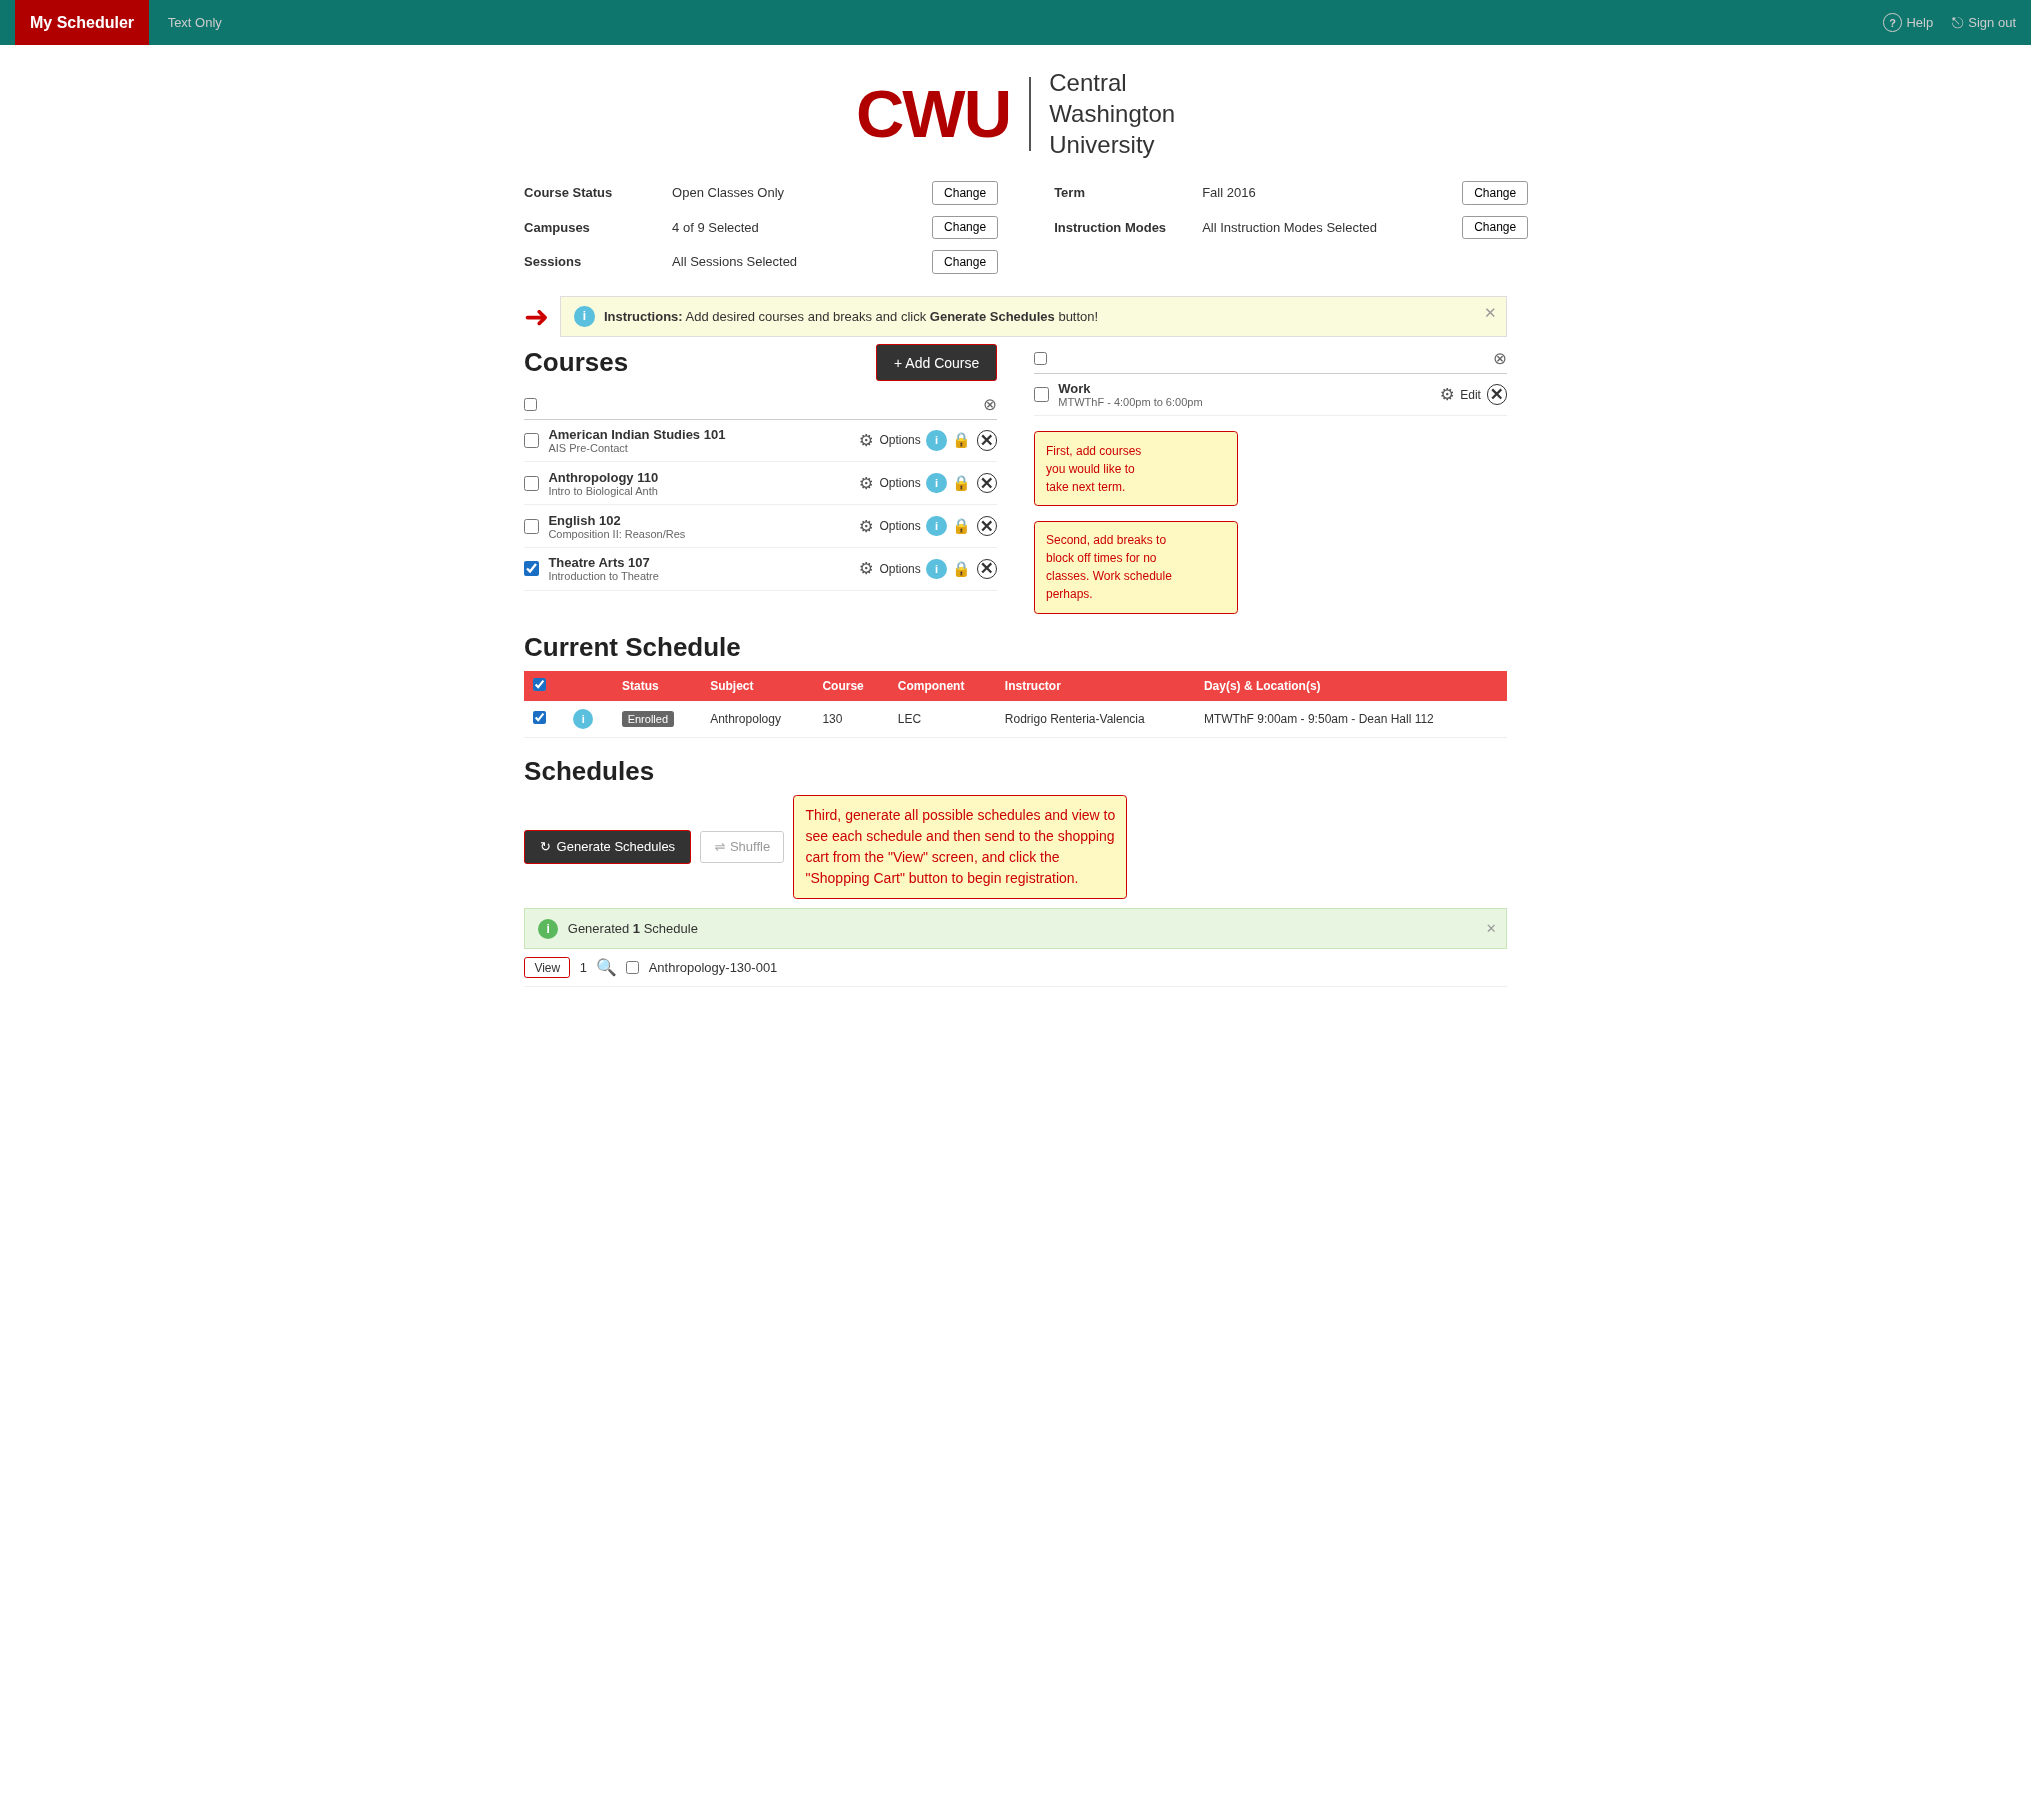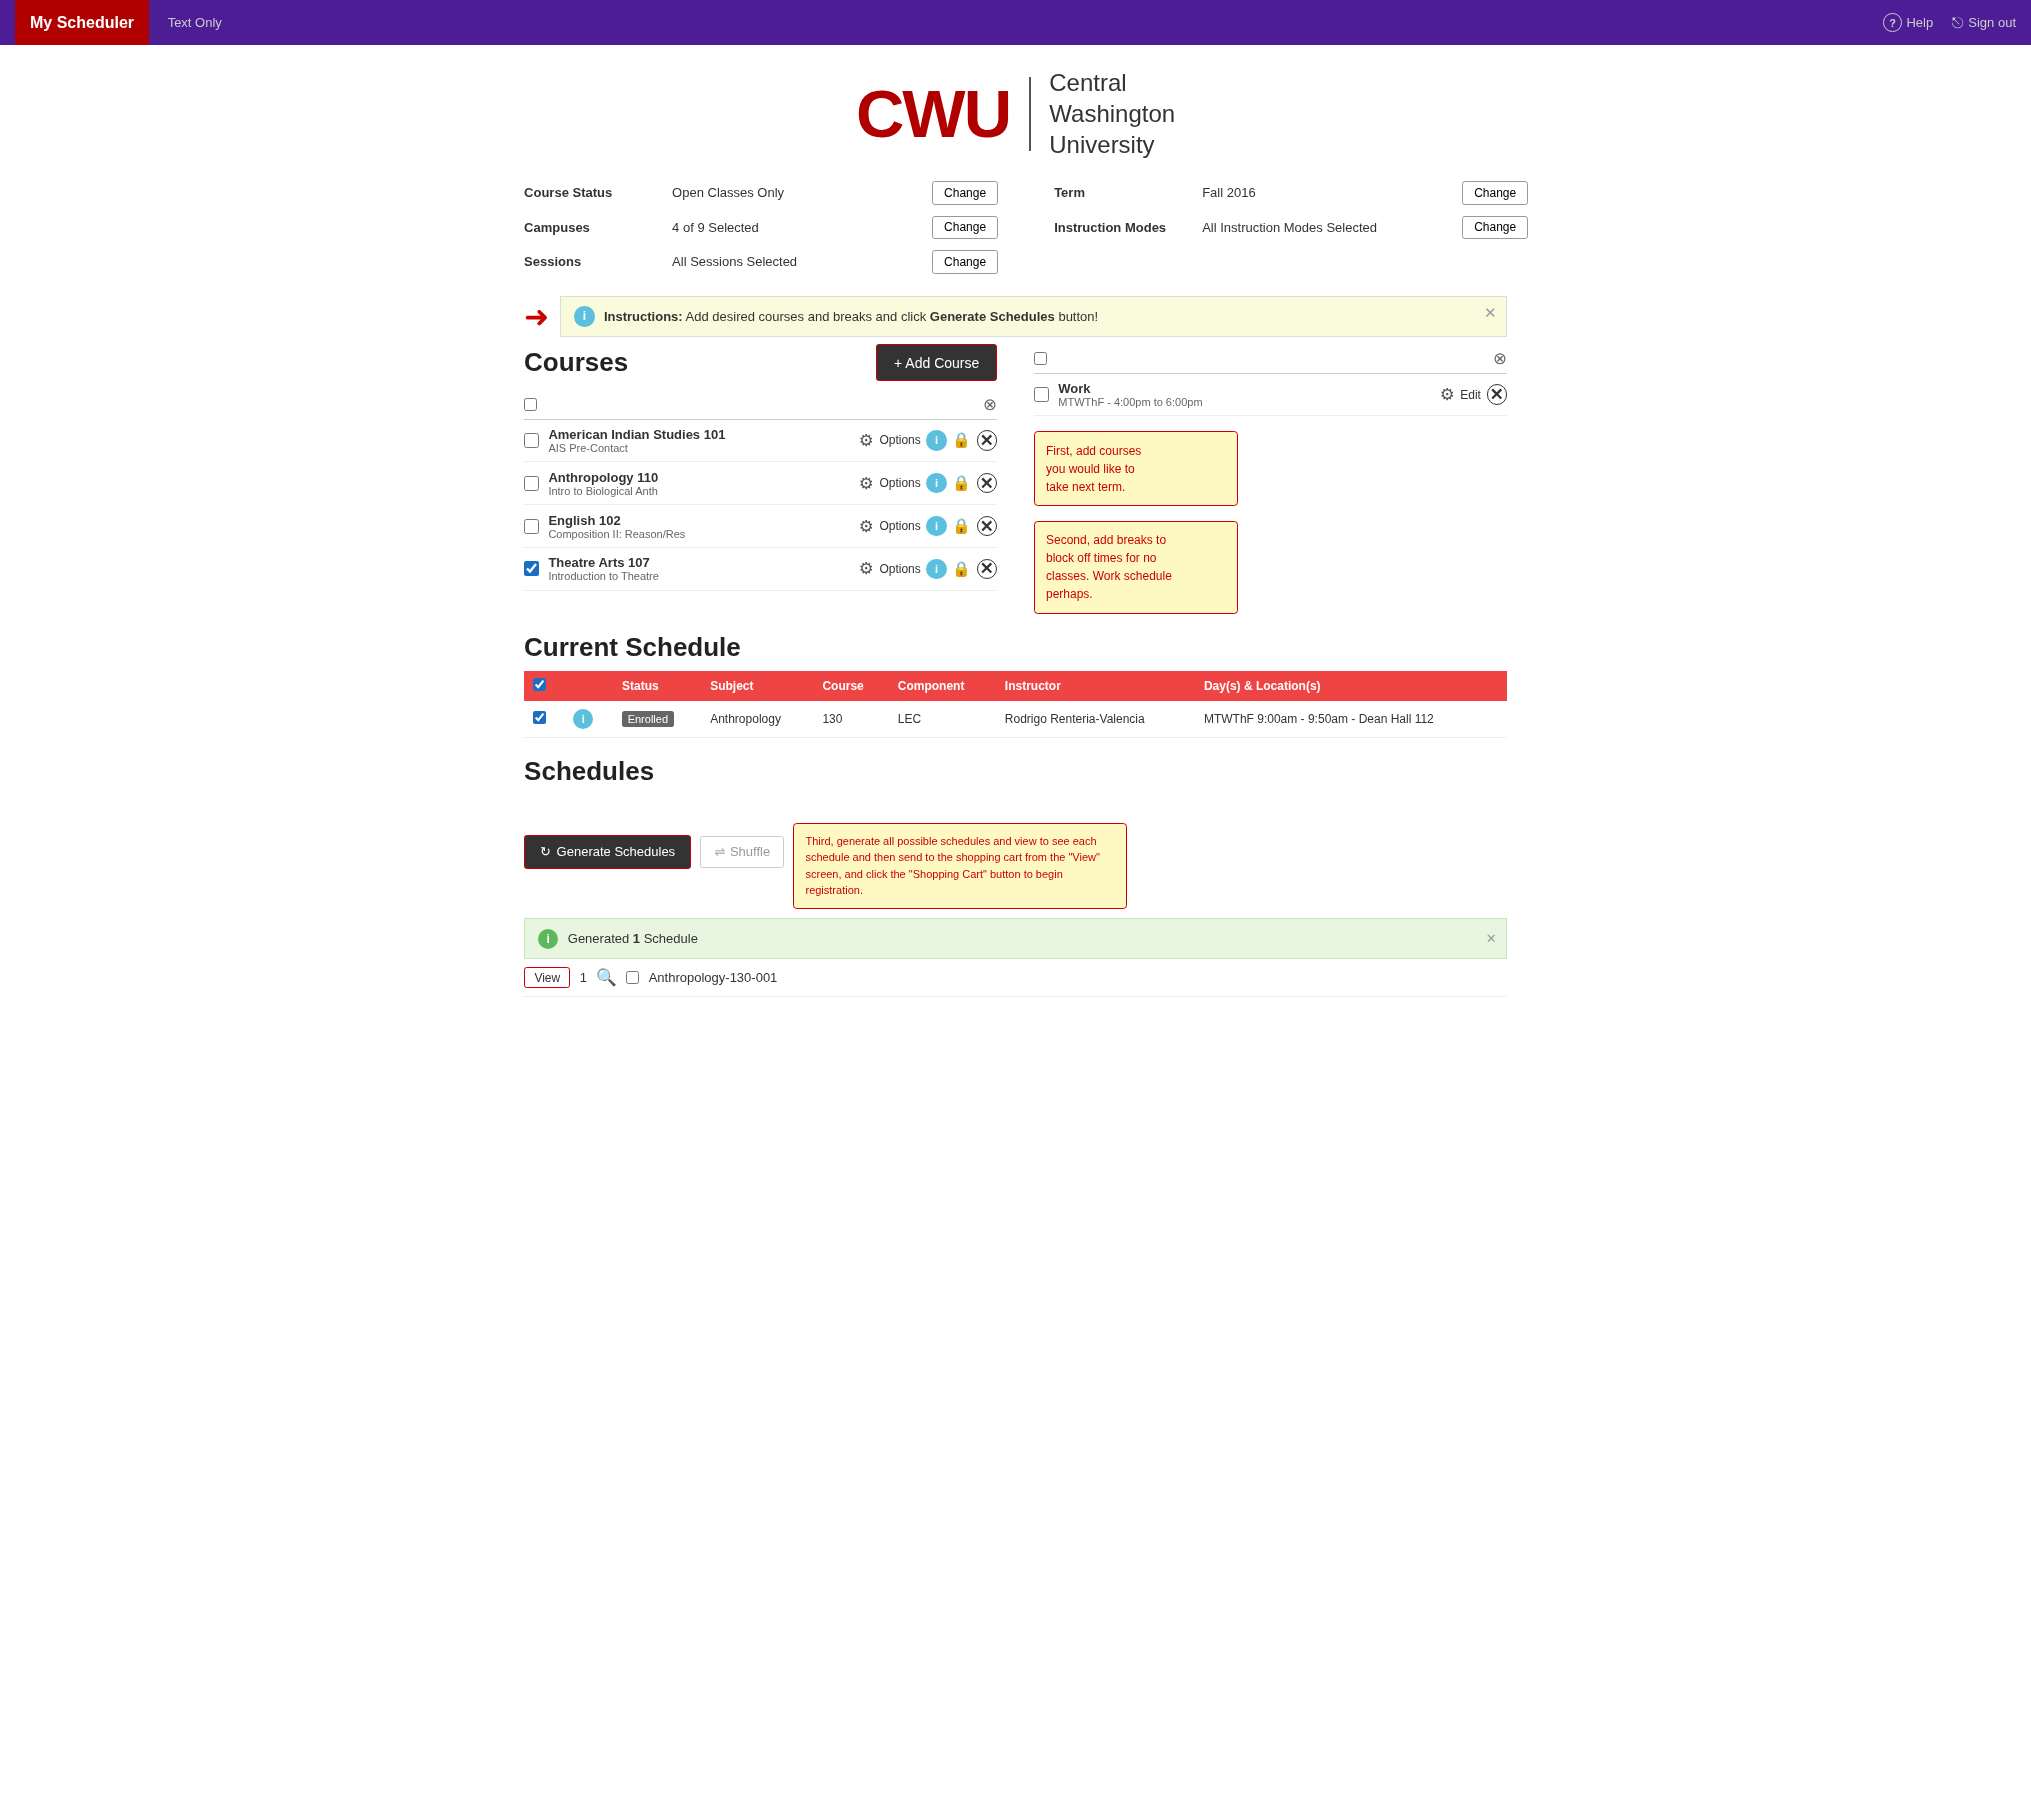--- a/index.html
+++ b/index.html
@@ -1,20 +1,20 @@
 <!DOCTYPE html>
 <html style="font-size:15px"><head>
   <meta charset="utf-8">
   <style>
     * { box-sizing: border-box; margin: 0; padding: 0; }
     body { font-family: Arial, sans-serif; font-size: 13px; background: #fff; color: #333; }
 
     
     .topnav {
-      background: #4c1d95;
+      background: #0f766e;
       display: flex;
       align-items: center;
       height: 45px;
       padding: 12px 15px;
     }
     .topnav-brand {
       background: #b00000;
       color: #fff;
       font-size: 16px;
       font-weight: bold;
@@ -603,21 +603,21 @@
     <div class="schedules-controls">
       <button class="btn-generate">
         <span>↻</span>
         <span>Generate Schedules</span>
       </button>
       <button class="btn-shuffle">
         <span style="color:#aaa;">⇌</span>
         <span>Shuffle</span>
       </button>
 
-      <div class="callout-box" style="max-width:334px;font-size:11px;margin-top:28px;">
+      <div class="callout-box" style="max-width:334px;font-size:14px;">
         <span>Third, generate all possible schedules and view to see each schedule and then send to the shopping cart from the "View" screen, and click the "Shopping Cart" button to begin registration.</span>
       </div>
     </div>
 
     <div class="generated-info">
       <div class="info-circle" style="background:#5cb85c;">i</div>
       <span>Generated <strong>1</strong> Schedule</span>
       <span class="close-btn">✕</span>
     </div>
 

